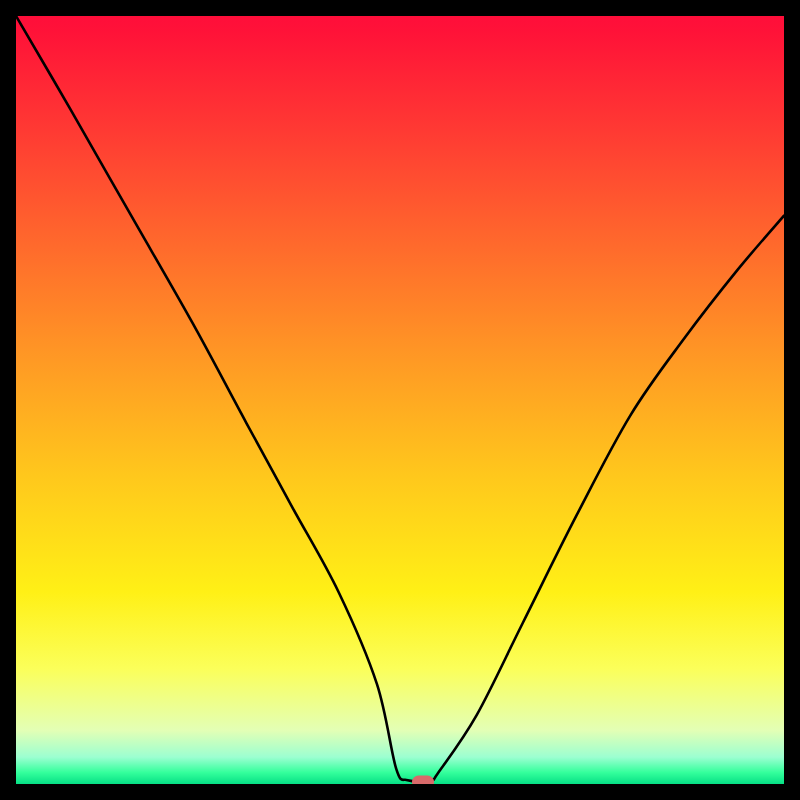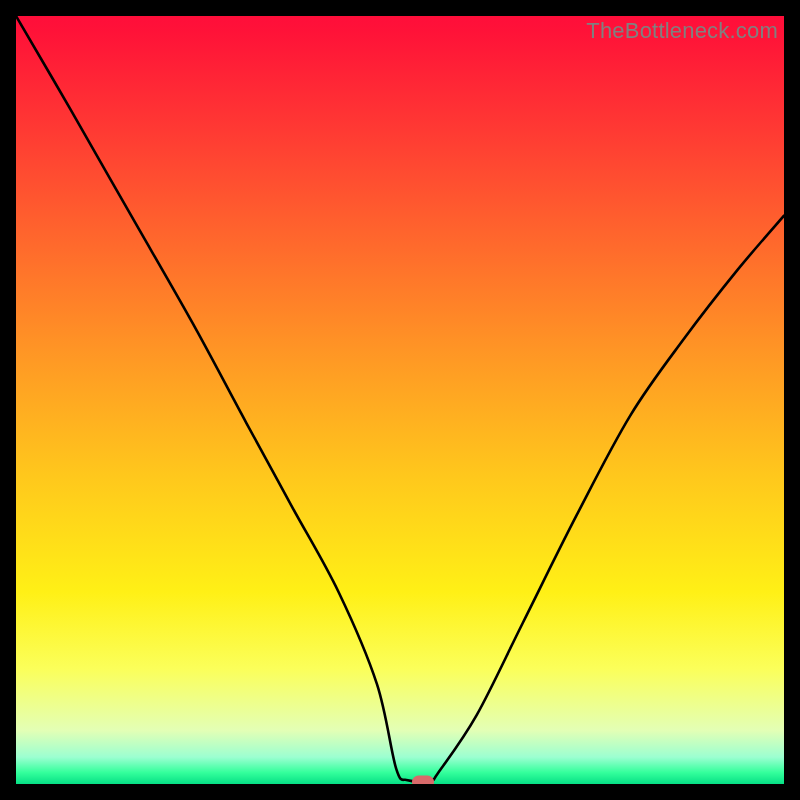--- a/index.html
+++ b/index.html
@@ -76,15 +76,14 @@
 <div class="frame">
   <div class="plot-area">
     <div class="gradient"></div>
 
     <svg class="curve" viewBox="0 0 768 768" preserveAspectRatio="none">
       <path id="curve-path" d="M 0.00 0.00 C 8.96 15.36, 34.56 58.88, 53.76 92.16 C 72.96 125.44, 94.72 163.84, 115.20 199.68 C 135.68 235.52, 157.44 272.64, 176.64 307.20 C 195.84 341.76, 213.76 376.32, 230.40 407.04 C 247.04 437.76, 261.12 463.36, 276.48 491.52 C 291.84 519.68, 308.48 546.56, 322.56 576.00 C 336.64 605.44, 351.36 638.72, 360.96 668.16 C 370.56 697.60, 375.04 736.64, 380.16 752.64 C 385.28 768.64, 385.92 762.24, 391.68 764.16 C 397.44 766.08, 409.60 765.44, 414.72 764.16 C 419.84 762.88, 414.72 767.36, 422.40 756.48 C 430.08 745.60, 446.72 723.84, 460.80 698.88 C 474.88 673.92, 490.24 640.00, 506.88 606.72 C 523.52 573.44, 542.72 533.76, 560.64 499.20 C 578.56 464.64, 596.48 428.80, 614.40 399.36 C 632.32 369.92, 650.24 346.88, 668.16 322.56 C 686.08 298.24, 705.28 273.92, 721.92 253.44 C 738.56 232.96, 760.32 208.64, 768.00 199.68" fill="none" stroke="#000000" stroke-width="2.6" stroke-linecap="round" stroke-linejoin="round"></path>
     </svg>
 
     <div id="marker" class="marker" style="left: 407.04px; top: 766px; background: rgb(216, 106, 106);"></div>
 
-    <div class="watermark">TheBottleneck.com</div>
   </div>
 </div>
 
 </body></html>

